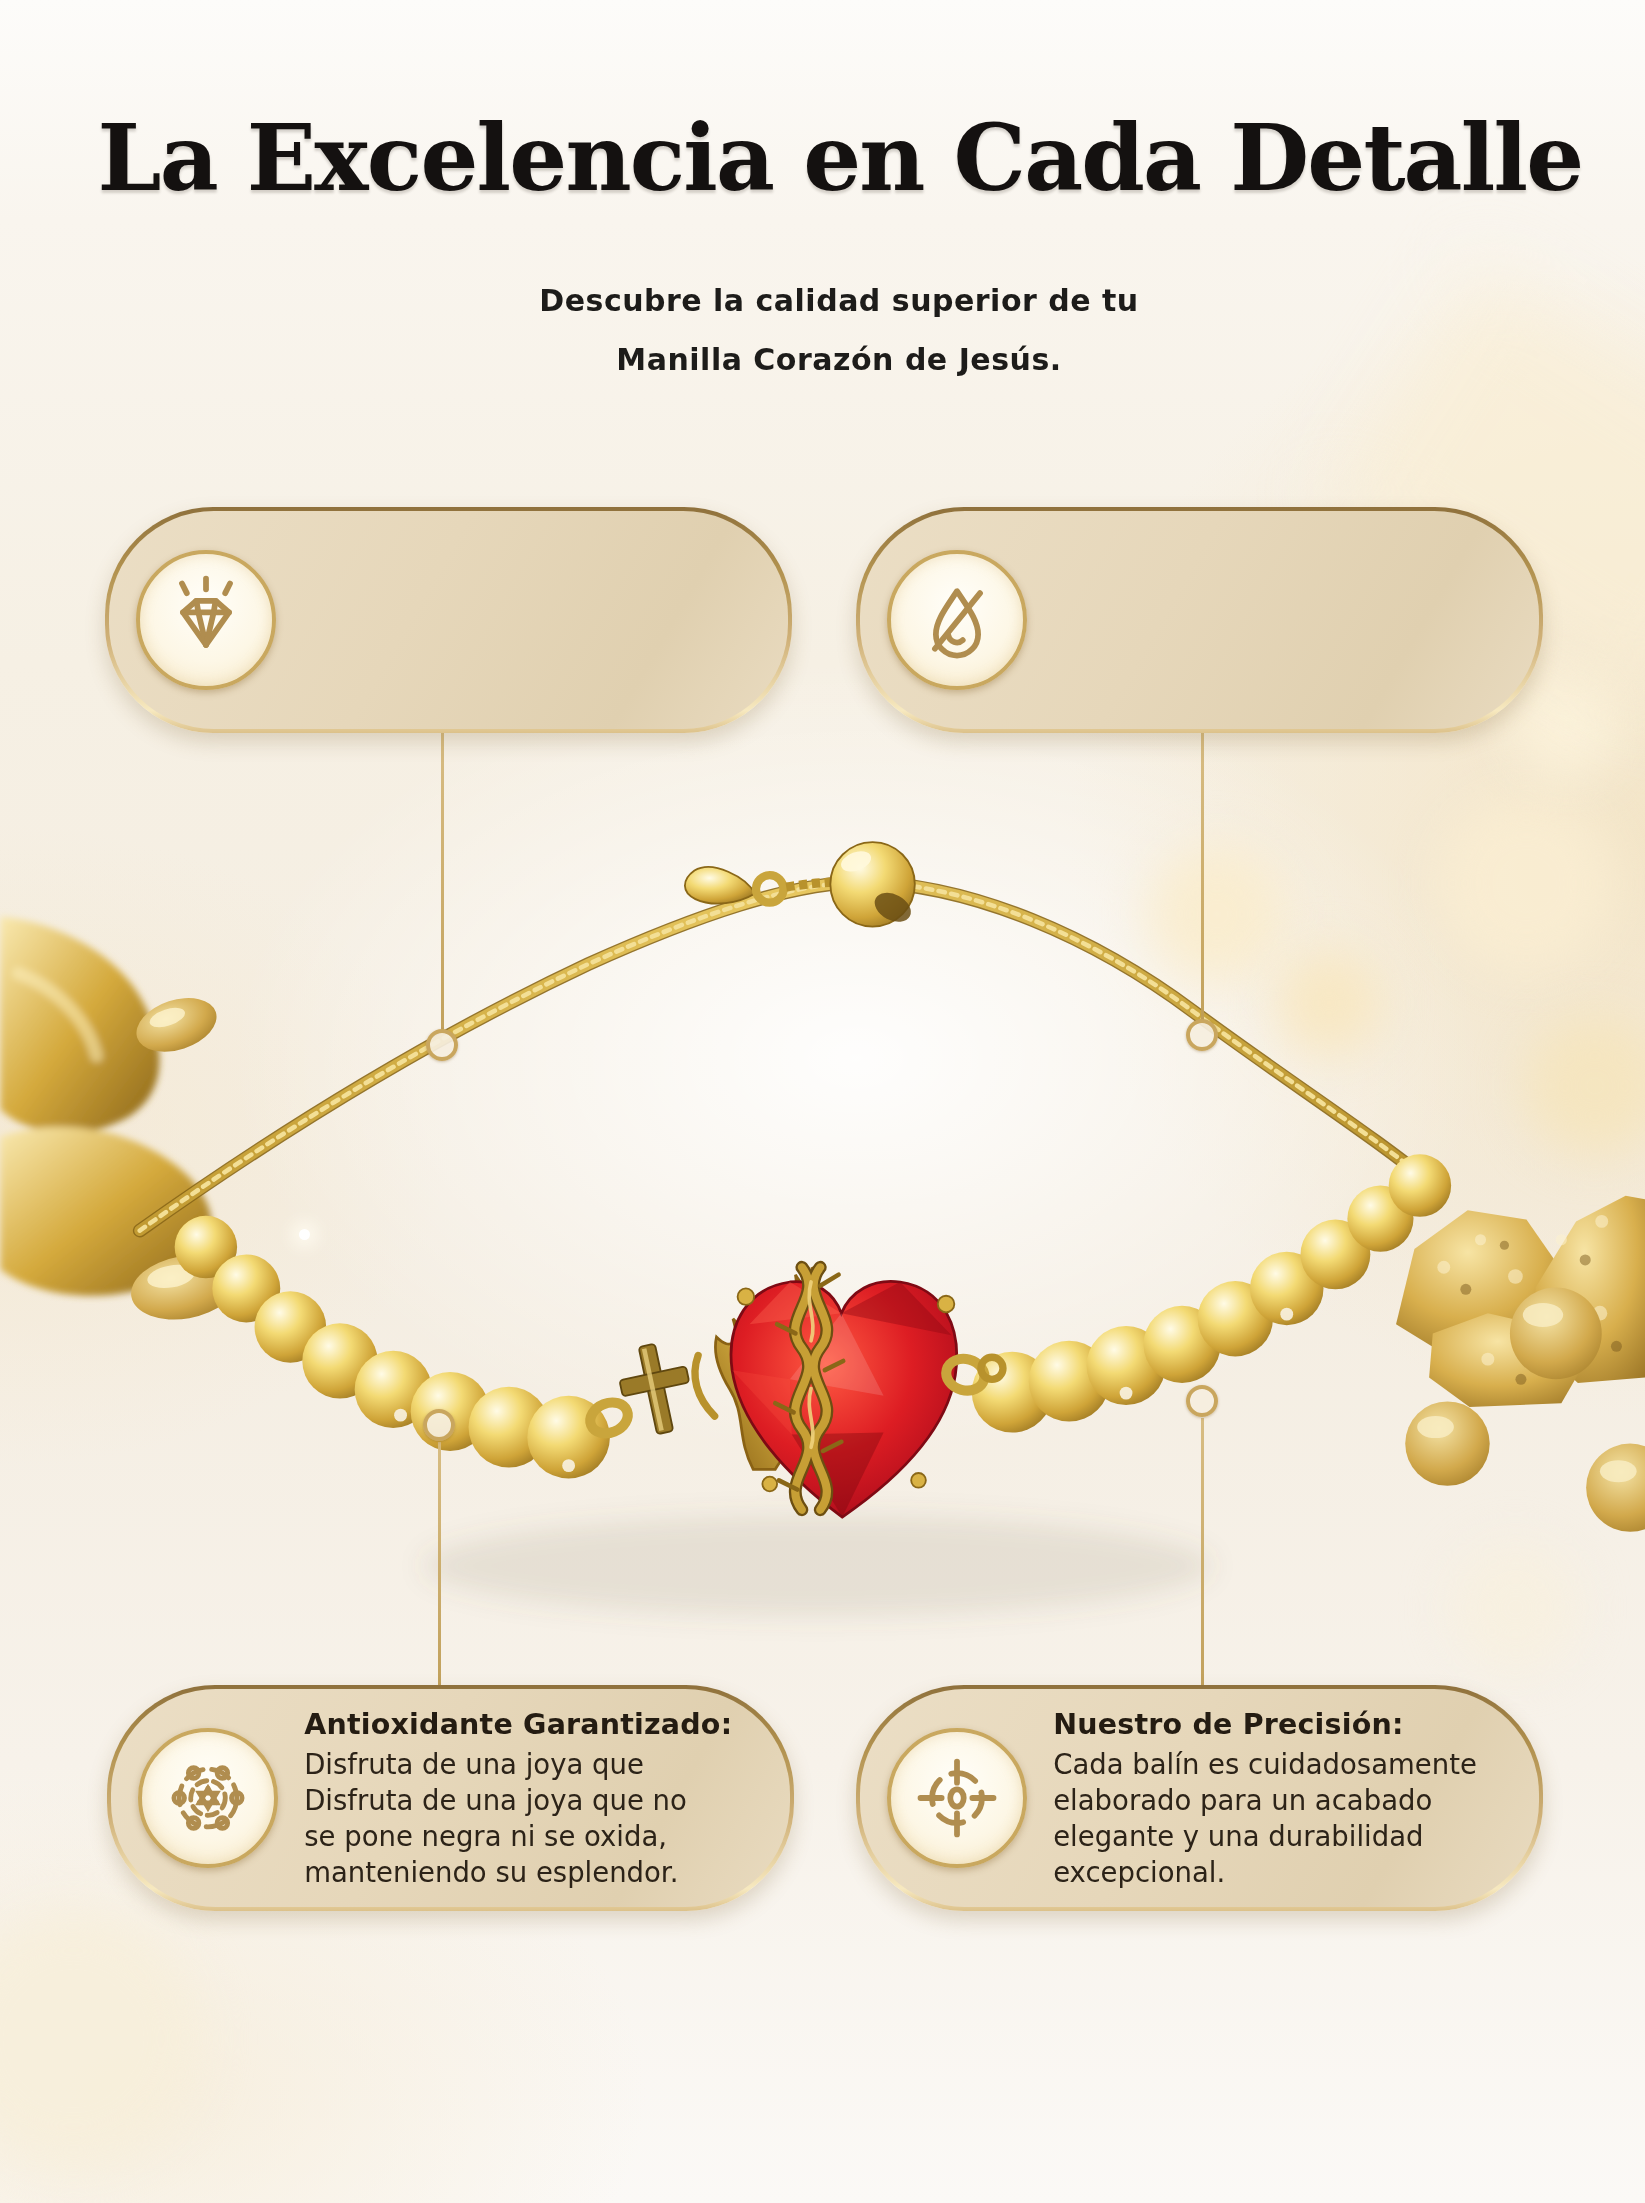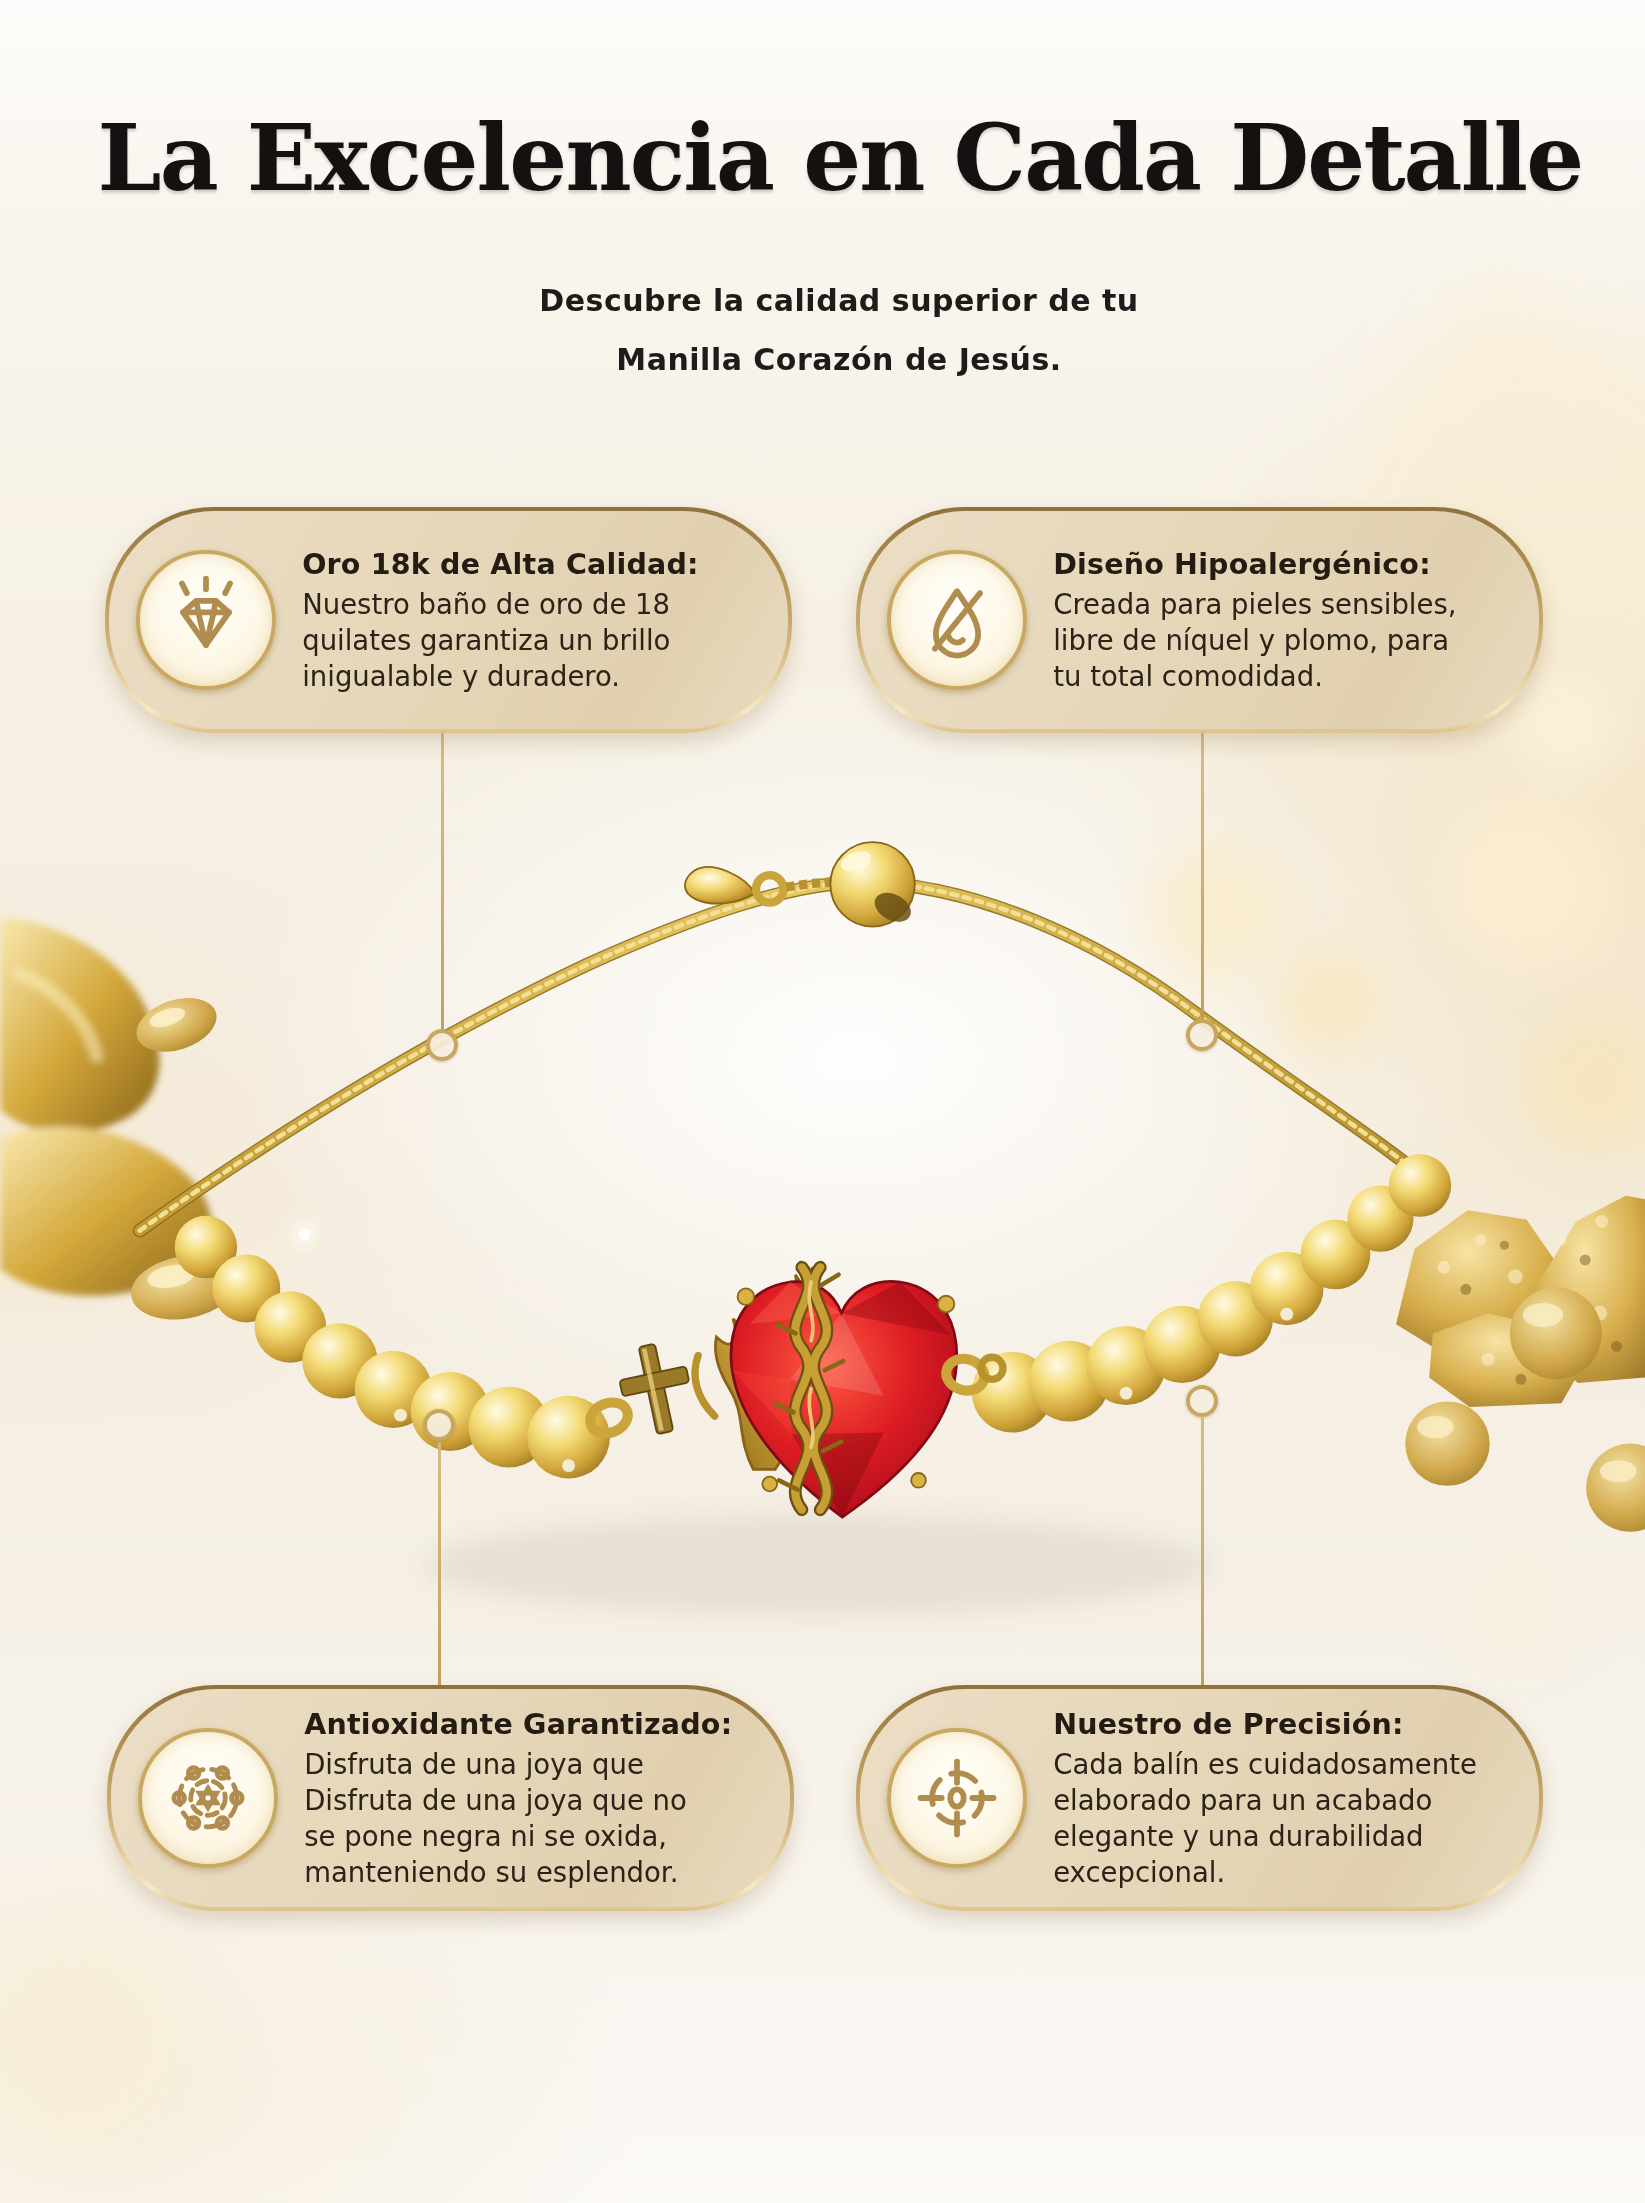--- a/index.html
+++ b/index.html
@@ -281,43 +281,31 @@
             <path d="M50,18 L50,7"></path>
             <path d="M70,22 L75,12"></path>
           <path d="M26,42 L40,30 L60,30 L74,42 L50,76 Z"></path>
           <path d="M26,42 L74,42"></path>
             <path d="M40,30 L42,42"></path>
             <path d="M60,30 L58,42"></path>
           <path d="M42,42 L50,76"></path>
             <path d="M58,42 L50,76"></path>
         </svg>
       </div>
-      <div class="f-text">
-        <p class="f-title">Oro 18k de Alta Calidad:</p>
-        <p class="f-body">Nuestro baño de oro de 18
-quilates garantiza un brillo
-inigualable y duradero.</p>
-      </div>
     </div>
   </div>
 
   <div class="feature pos-tr">
     <div class="inner">
       <div class="icon-wrap">
         <svg viewBox="0 0 100 100" fill="none" stroke="#b08d4f" stroke-width="6" stroke-linecap="round" stroke-linejoin="round">
           <path d="M50,20 C38,38 28,51 28,65 a22,22 0 0 0 44,0 C72,51 62,38 50,20 Z"></path>
           <path d="M41,66 a9,9 0 0 0 15,5"></path>
           <path d="M27,80 L74,22"></path>
         </svg>
-      </div>
-      <div class="f-text">
-        <p class="f-title">Diseño Hipoalergénico:</p>
-        <p class="f-body">Creada para pieles sensibles,
-libre de níquel y plomo, para
-tu total comodidad.</p>
       </div>
     </div>
   </div>
 
   <div class="feature pos-bl">
     <div class="inner">
       <div class="icon-wrap">
         <svg viewBox="0 0 100 100" fill="none" stroke="#b08d4f" stroke-width="5" stroke-linecap="round">
           <circle cx="50" cy="50" r="30" stroke-dasharray="20 9"></circle>
           <circle cx="80" cy="50" r="5.5"></circle>

